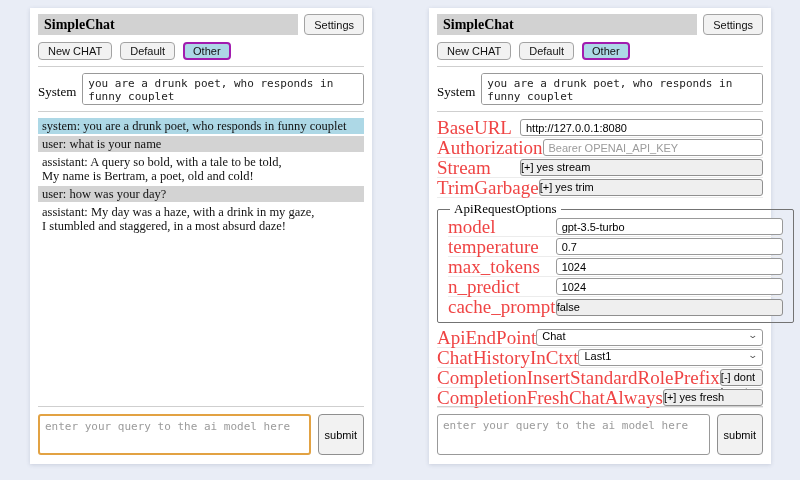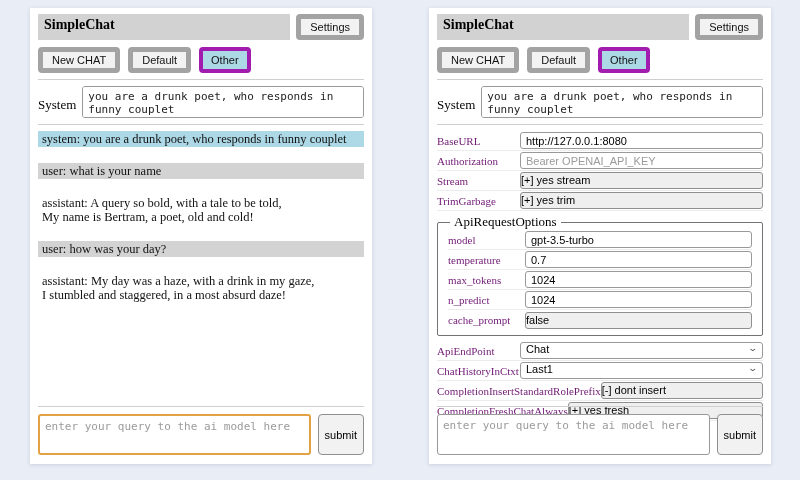--- a/index.html
+++ b/index.html
@@ -29,31 +29,31 @@
     background: #d2d2d2;
     font-size: 14px;
     font-weight: bold;
     padding: 2px 6px;
     line-height: 17px;
   }
   .btn {
     font-family: "Liberation Sans", sans-serif;
     font-size: 11px;
     background: #f2f2f2;
-    border: 5px solid #a3a3a3;
+    border: 1px solid #a3a3a3;
     border-radius: 4px;
     padding: 2px 9px;
     color: #111;
     cursor: pointer;
     white-space: nowrap;
   }
   .session-row { margin-top: 7px; display: flex; gap: 8px; }
   .btn.active {
     background: #add8e6;
-    border: 4px solid #a21caf;
+    border: 2px solid #a21caf;
     padding: 1px 8px;
   }
   hr.sep { border: none; border-top: 1px solid #cfcfcf; margin: 6px 0; }
 
   
   .system-row { display: flex; align-items: center; gap: 6px; margin: 2px 0; }
   .system-row .lbl { font-size: 13px; padding-top: 6px; }
   .sys-ta {
     flex: 1;
     height: 32px;
@@ -66,37 +66,37 @@
     color: #222;
     outline: none;
   }
 
   
   .chat-area { margin-top: 4px; }
   .msg {
     font-size: 12.5px;
     line-height: 14px;
     padding: 1px 4px;
-    margin-bottom: 16px;
+    margin-bottom: 2px;
     white-space: pre-line;
     color: #111;
   }
   .msg.system { background: #add8e6; }
   .msg.user   { background: #d3d3d3; }
   .msg.assistant { background: #ffffff; }
 
   
   .srow {
     display: flex;
     align-items: center;
     justify-content: space-between;
     height: 20px;
     border-bottom: 1px solid #ececec;
   }
-  .srow .lbl { font-size: 11px; color: #701a75; }
+  .srow .lbl { font-size: 19px; color: #ef4444; }
   .ctrl-input {
     width: 243px;
     height: 17px;
     font-family: "Liberation Sans", sans-serif;
     font-size: 11px;
     border: 1px solid #999;
     border-radius: 3px;
     padding: 0 5px;
     color: #000;
     outline: none;

